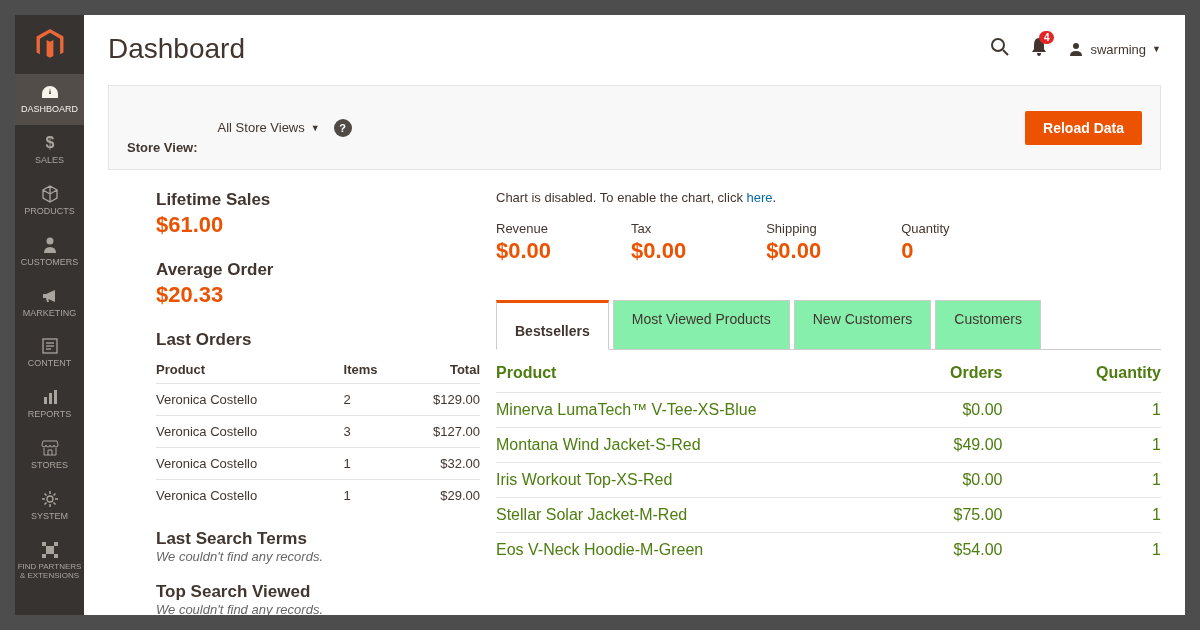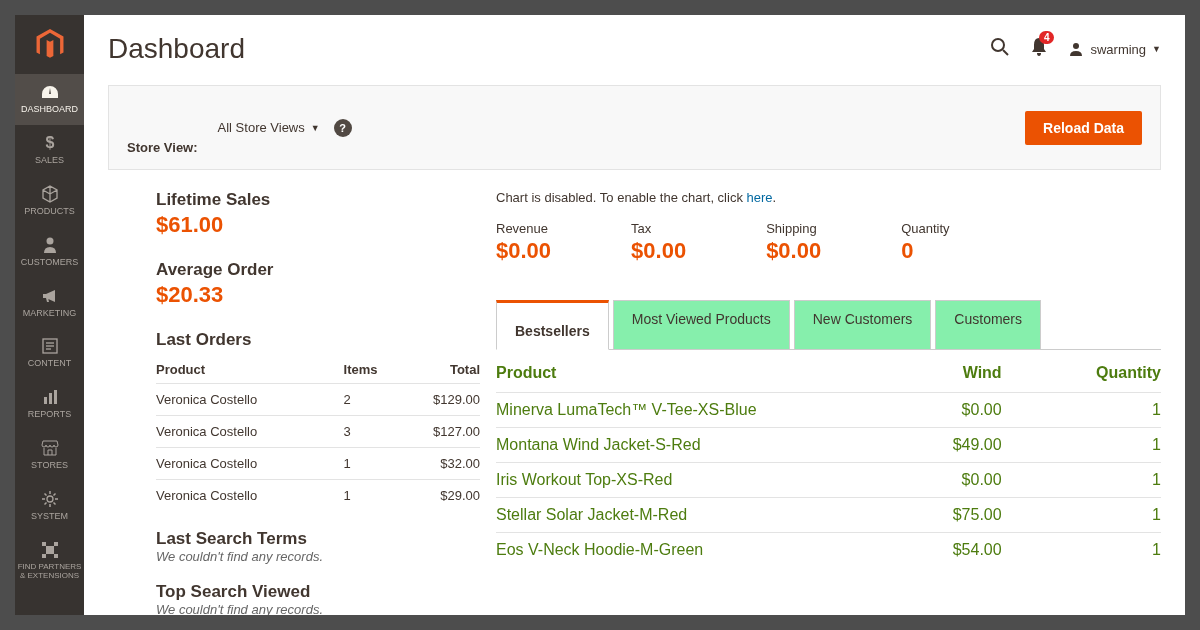--- a/index.html
+++ b/index.html
@@ -276,21 +276,21 @@
           <div class="tab active">Bestsellers</div>
           <div class="tab">Most Viewed Products</div>
           <div class="tab">New Customers</div>
           <div class="tab">Customers</div>
         </div>
 
         <table class="products-table">
           <thead>
               <tr>
             <th>Product</th>
-            <th class="price">Wind</th>
+            <th class="price">Orders</th>
             <th class="num">Quantity</th>
           </tr>
             </thead>
           <tbody id="products-body">
               <tr>
                 <td>Minerva LumaTech™ V-Tee-XS-Blue</td>
                 <td class="price">$0.00</td>
                 <td class="num">1</td>
               </tr>
               <tr>

